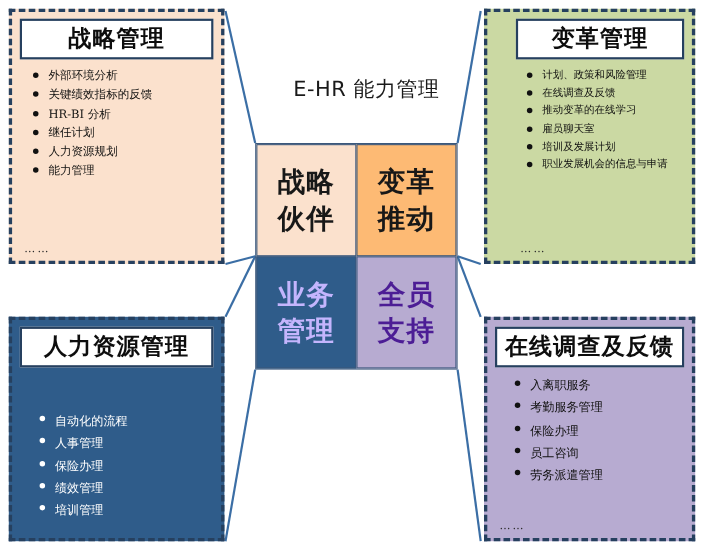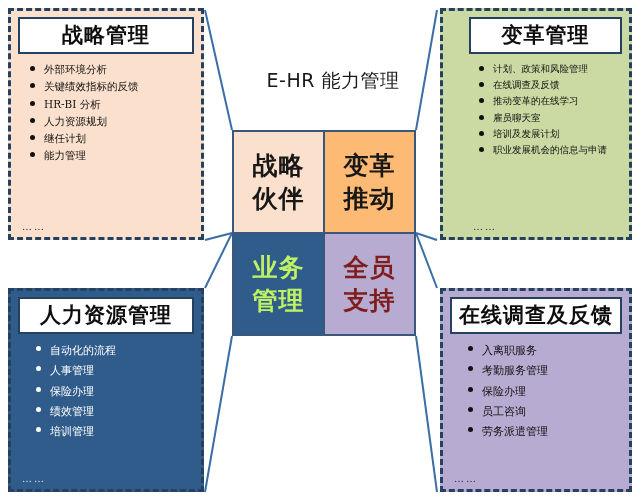--- a/index.html
+++ b/index.html
@@ -76,21 +76,21 @@
     letter-spacing: 2px;
     color: #2a2a2a;
     padding-left: 4px;
     padding-top: 2px;
     font-family: "DejaVu Serif", "Liberation Serif", serif;
   }
 
   
   #panel-strategy       { left: 8px;   top: 8px;   width: 196px; height: 232px; background: #fbe1cd; }
   #panel-change         { left: 440px; top: 8px;   width: 192px; height: 232px; background: #cbd9a3; padding-left: 26px; }
-  #panel-hrm            { left: 8px;   top: 288px; width: 196px; height: 204px; background: #2f5c8a; }
+  #panel-hrm            { left: 8px;   top: 288px; width: 196px; height: 204px; background: #2f5c8a; gap: 32px; }
   #panel-hrs            { left: 440px; top: 288px; width: 192px; height: 204px; background: #b7abd1; }
 
   #panel-hrm .panel-list li { color: #ffffff; }
   #panel-hrm .bullet { background: #ffffff; }
   #panel-hrm .ellipsis { color: #dfe7f0; }
   #panel-hrm .panel-list { padding-left: 18px; }
   #panel-hrs .panel-list { padding-left: 18px; }
   #panel-strategy .panel-list { padding-left: 12px; }
   #panel-change .panel-list { padding-left: 10px; }
   #panel-change .panel-list li { font-size: 9.5px; line-height: 1.6; }
@@ -117,22 +117,22 @@
     justify-content: center;
     font-family: "DejaVu Serif", "Liberation Serif", serif;
     font-size: 25px;
     font-weight: bold;
     line-height: 1.32;
     letter-spacing: 1px;
   }
   .cell .ln { display: block; }
   #cell-strategy-partner { background: #fbe1cd; color: #181818; }
   #cell-change-driver    { background: #fdba74; color: #181818; }
-  #cell-business-mgmt    { background: #2f5c8a; color: #bef264; }
-  #cell-all-staff        { background: #b7abd1; color: #7f1d1d; }
+  #cell-business-mgmt    { background: #2f5c8a; color: #c4b5fd; }
+  #cell-all-staff        { background: #b7abd1; color: #4c1d95; }
 
   
   #diagram-title {
     position: absolute;
     left: 238px; top: 68px;
     width: 190px;
     text-align: center;
     font-size: 19px;
     color: #1a1a1a;
     font-family: "DejaVu Sans", "Liberation Sans", sans-serif;
@@ -174,25 +174,25 @@
       <li>
           <span class="bullet"></span>
           <span class="li-text">关键绩效指标的反馈</span>
         </li>
       <li>
           <span class="bullet"></span>
           <span class="li-text">HR-BI 分析</span>
         </li>
       <li>
           <span class="bullet"></span>
+          <span class="li-text">继任计划</span>
+        </li>
+      <li>
+          <span class="bullet"></span>
           <span class="li-text">人力资源规划</span>
-        </li>
-      <li>
-          <span class="bullet"></span>
-          <span class="li-text">继任计划</span>
         </li>
       <li>
           <span class="bullet"></span>
           <span class="li-text">能力管理</span>
         </li>
     </ul>
     <div class="ellipsis">……</div>
   </div>
 
   <div class="panel" id="panel-change">

